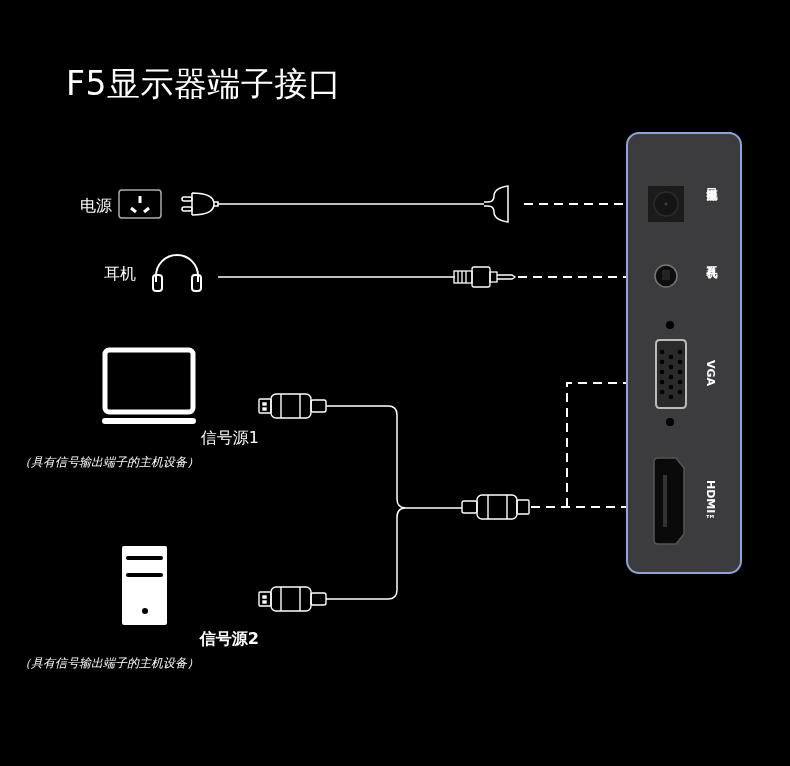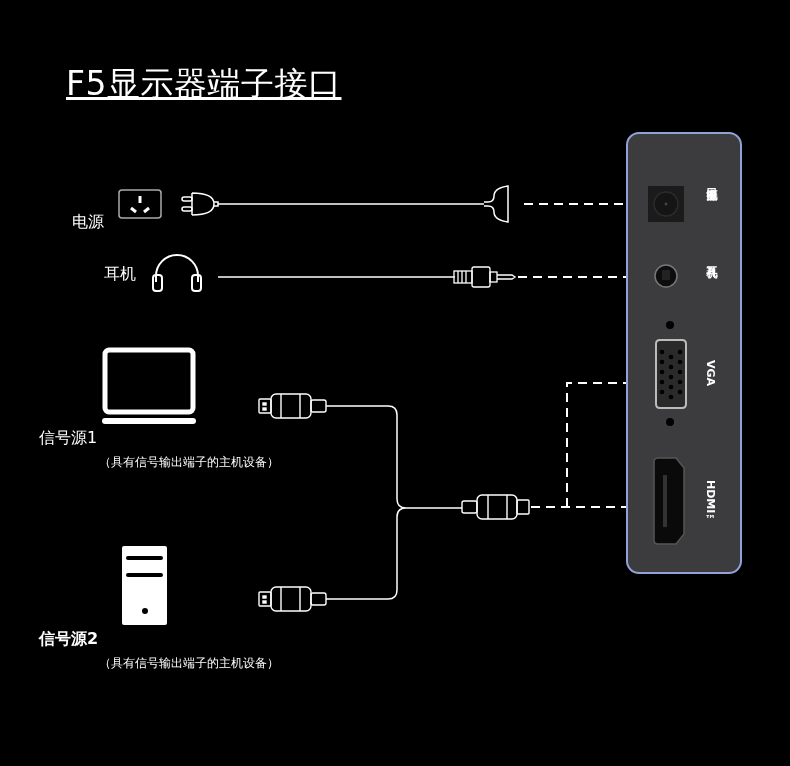--- a/index.html
+++ b/index.html
@@ -1,31 +1,31 @@
 <!DOCTYPE html>
 <html><head>
 <meta charset="utf-8">
 <style>
   html, body { margin:0; padding:0; background:#000; }
   body { width:790px; height:766px; position:relative; overflow:hidden;
          font-family:"DejaVu Sans", sans-serif; color:#fff; }
   .abs { position:absolute; }
-  #title { left:66px; top:62px; font-size:33px; font-weight:400; letter-spacing:0.5px; white-space:nowrap;text-decoration:underline; }
+  #title { left:66px; top:62px; font-size:33px; font-weight:400; letter-spacing:0.5px; white-space:nowrap; }
   .lbl { font-size:16px; white-space:nowrap; }
-  .src-title { font-size:16px; text-align:left; width:220px; }
-  .src-sub { font-size:12px; text-align:right; width:260px; white-space:nowrap; }
+  .src-title { font-size:16px; text-align:right; width:220px; }
+  .src-sub { font-size:12px; text-align:left; width:260px; white-space:nowrap;font-style:italic; }
   .port-lbl { font-size:11px; font-weight:bold; writing-mode:vertical-rl; white-space:nowrap; }
   svg { position:absolute; left:0; top:0; }
 </style>
 </head>
 <body>
 
 <div id="title" class="abs">F5显示器端子接口</div>
 
-<div class="abs lbl" style="left:72px; top:196px;margin-top:16px;">电源</div>
+<div class="abs lbl" style="left:80px; top:196px;">电源</div>
 <div class="abs lbl" style="left:104px; top:264px;font-family:Liberation Mono, monospace;">耳机</div>
 
 <svg width="790" height="766" viewBox="0 0 790 766">
 
   <g>
     <rect x="119" y="190" width="42" height="28" rx="3" fill="none" stroke="#aaa" stroke-width="1.5"></rect>
     <rect x="138.5" y="196" width="3" height="7" fill="#fff"></rect>
     <path d="M131 208 l5 4" stroke="#fff" stroke-width="3"></path>
     <path d="M149 208 l-5 4" stroke="#fff" stroke-width="3"></path>
   </g>

